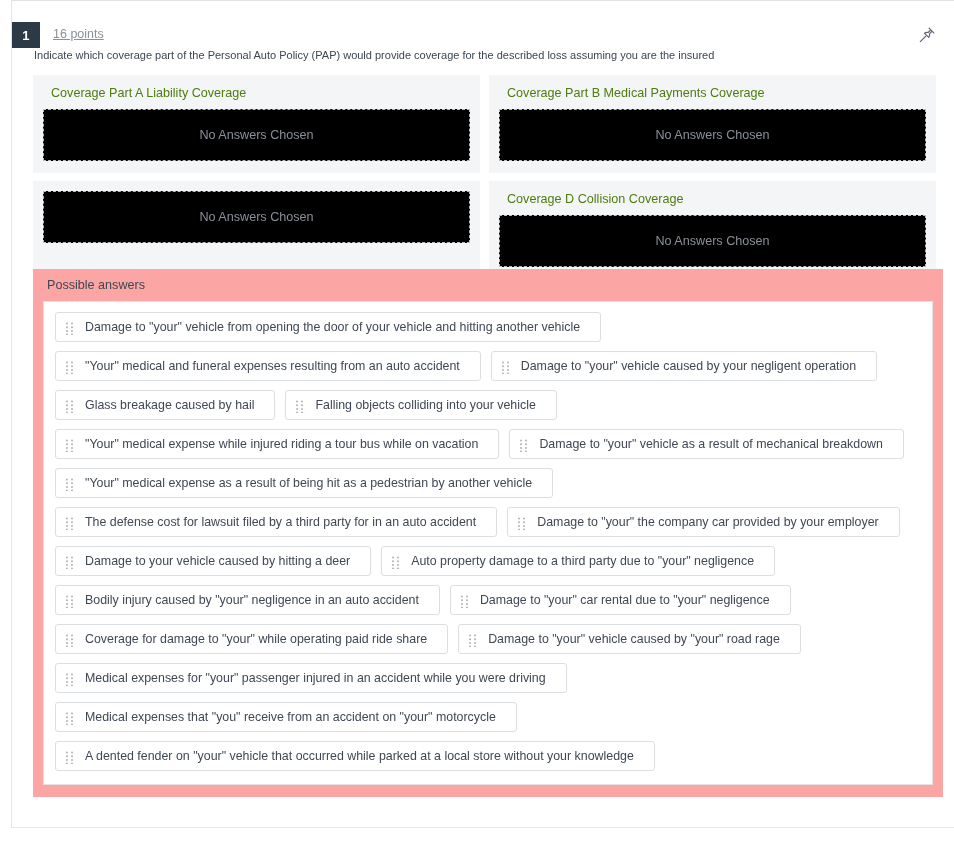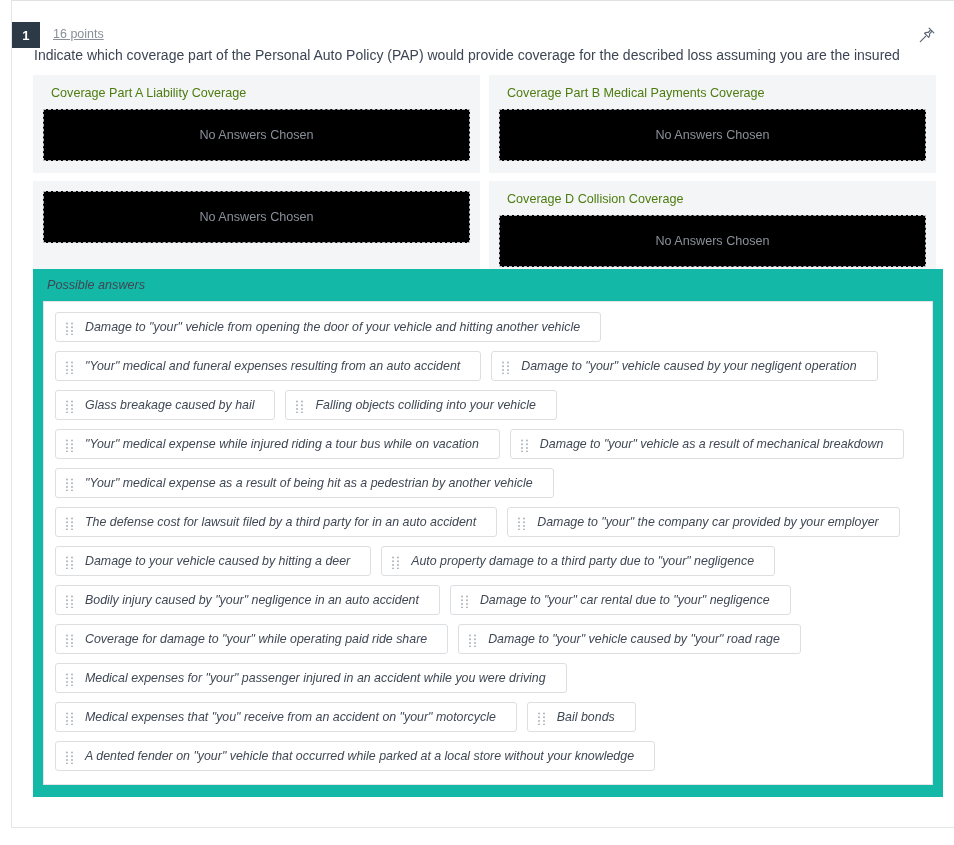--- a/index.html
+++ b/index.html
@@ -83,21 +83,21 @@
     width: 20px;
     height: 20px;
     color: #5b6672;
     cursor: pointer;
   }
   .q-prompt {
     position: absolute;
     left: 34px;
     top: 47px;
     width: 900px;
-    font-size: 14px;
+    font-size: 11px;
     color: #3b4553;
     line-height: 16px;
   }
 
   
   .coverage-grid {
     position: absolute;
     left: 33px;
     top: 75px;
     width: 910px;
@@ -125,23 +125,22 @@
     font-size: 12.6px;
     color: #8a9099;
   }
 
   
   .answers-panel {
     position: absolute;
     left: 33px;
     top: 269px;
     width: 910px;
-    background: #14b8a6;
+    background: #fca5a5;
     padding: 9px 10px 12px 10px;
-    font-style: italic;
   }
   .answers-title {
     font-size: 12.6px;
     color: #3f4854;
     margin: 0 0 9px 4px;
   }
   .answers-box {
     background: #ffffff;
     border: 1px solid #e2e4e6;
     padding: 10px 11px 13px 11px;
@@ -455,31 +454,18 @@
           <span class="grip"><svg viewBox="0 0 9 13" width="9" height="13">
               <circle cx="2" cy="1.5" r="1" fill="#aeb4ba"></circle>
               <circle cx="7" cy="1.5" r="1" fill="#aeb4ba"></circle>
               <circle cx="2" cy="5.2" r="1" fill="#aeb4ba"></circle>
               <circle cx="7" cy="5.2" r="1" fill="#aeb4ba"></circle>
               <circle cx="2" cy="8.9" r="1" fill="#aeb4ba"></circle>
               <circle cx="7" cy="8.9" r="1" fill="#aeb4ba"></circle>
               <circle cx="2" cy="12.4" r="1" fill="#aeb4ba"></circle>
               <circle cx="7" cy="12.4" r="1" fill="#aeb4ba"></circle>
             </svg></span>
-          <span class="chip-label">Bail bonds</span>
-        </div>
-        <div class="chip">
-          <span class="grip"><svg viewBox="0 0 9 13" width="9" height="13">
-              <circle cx="2" cy="1.5" r="1" fill="#aeb4ba"></circle>
-              <circle cx="7" cy="1.5" r="1" fill="#aeb4ba"></circle>
-              <circle cx="2" cy="5.2" r="1" fill="#aeb4ba"></circle>
-              <circle cx="7" cy="5.2" r="1" fill="#aeb4ba"></circle>
-              <circle cx="2" cy="8.9" r="1" fill="#aeb4ba"></circle>
-              <circle cx="7" cy="8.9" r="1" fill="#aeb4ba"></circle>
-              <circle cx="2" cy="12.4" r="1" fill="#aeb4ba"></circle>
-              <circle cx="7" cy="12.4" r="1" fill="#aeb4ba"></circle>
-            </svg></span>
           <span class="chip-label">A dented fender on "your" vehicle that occurred while parked at a local store without your knowledge</span>
         </div>
       </div>
   </div>
 
 </div>
 
 </body></html>

